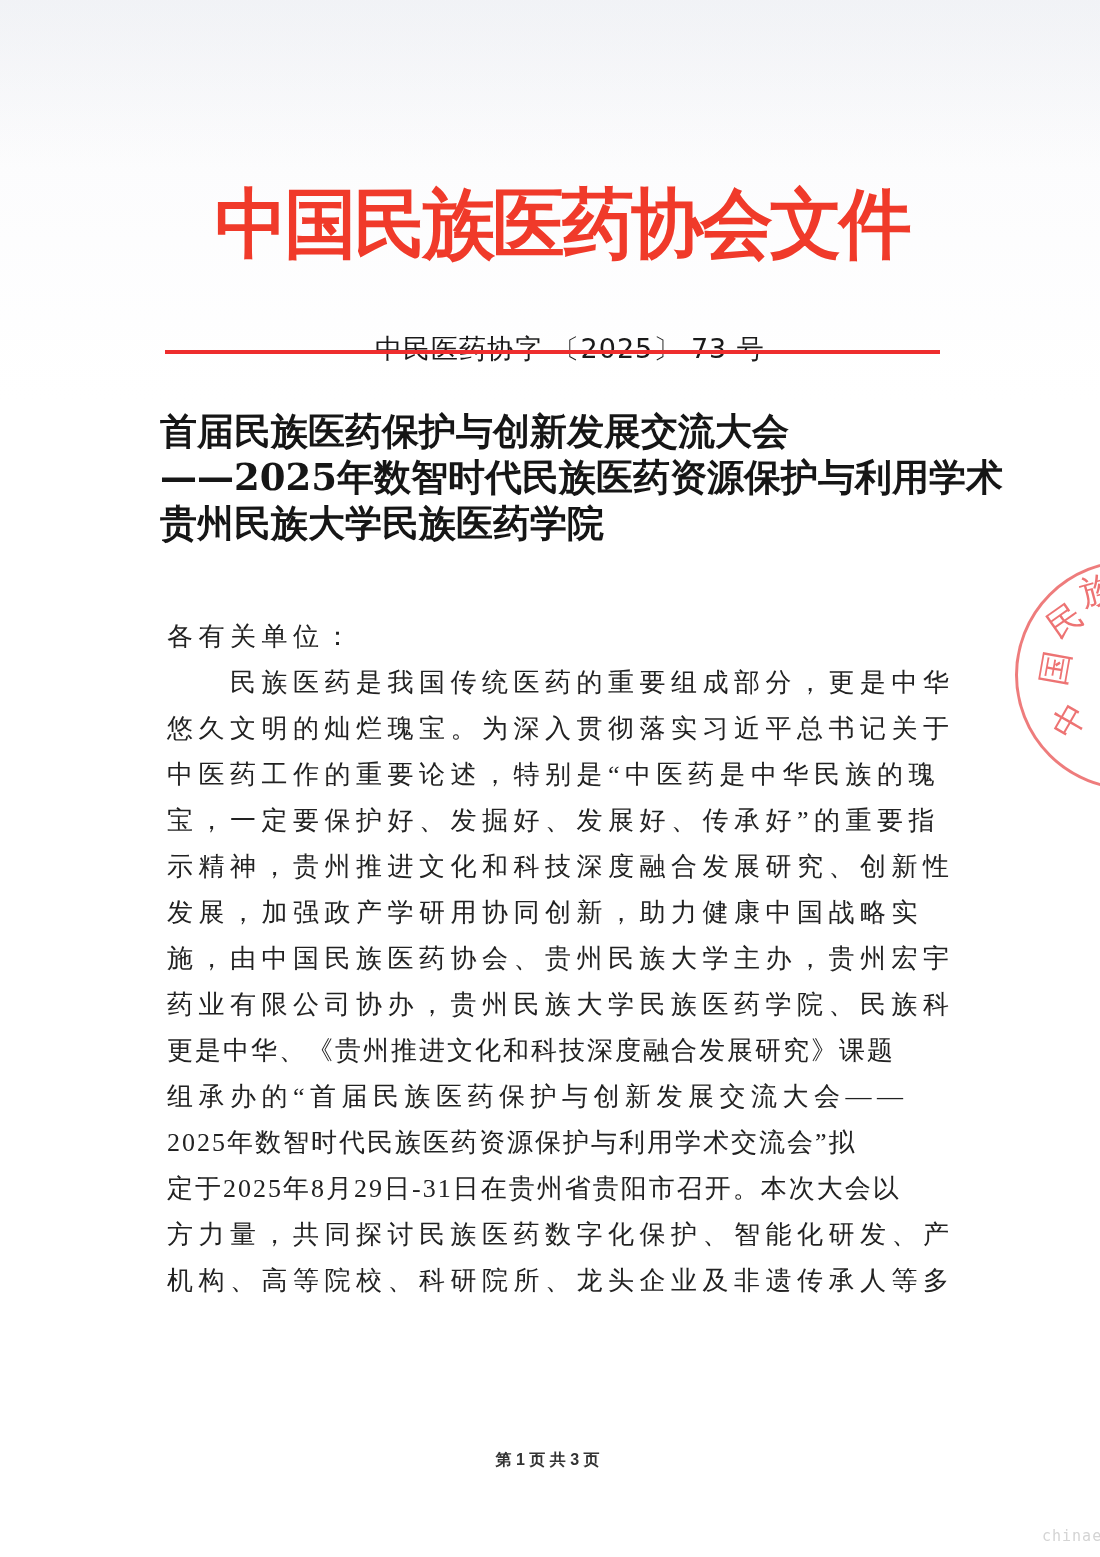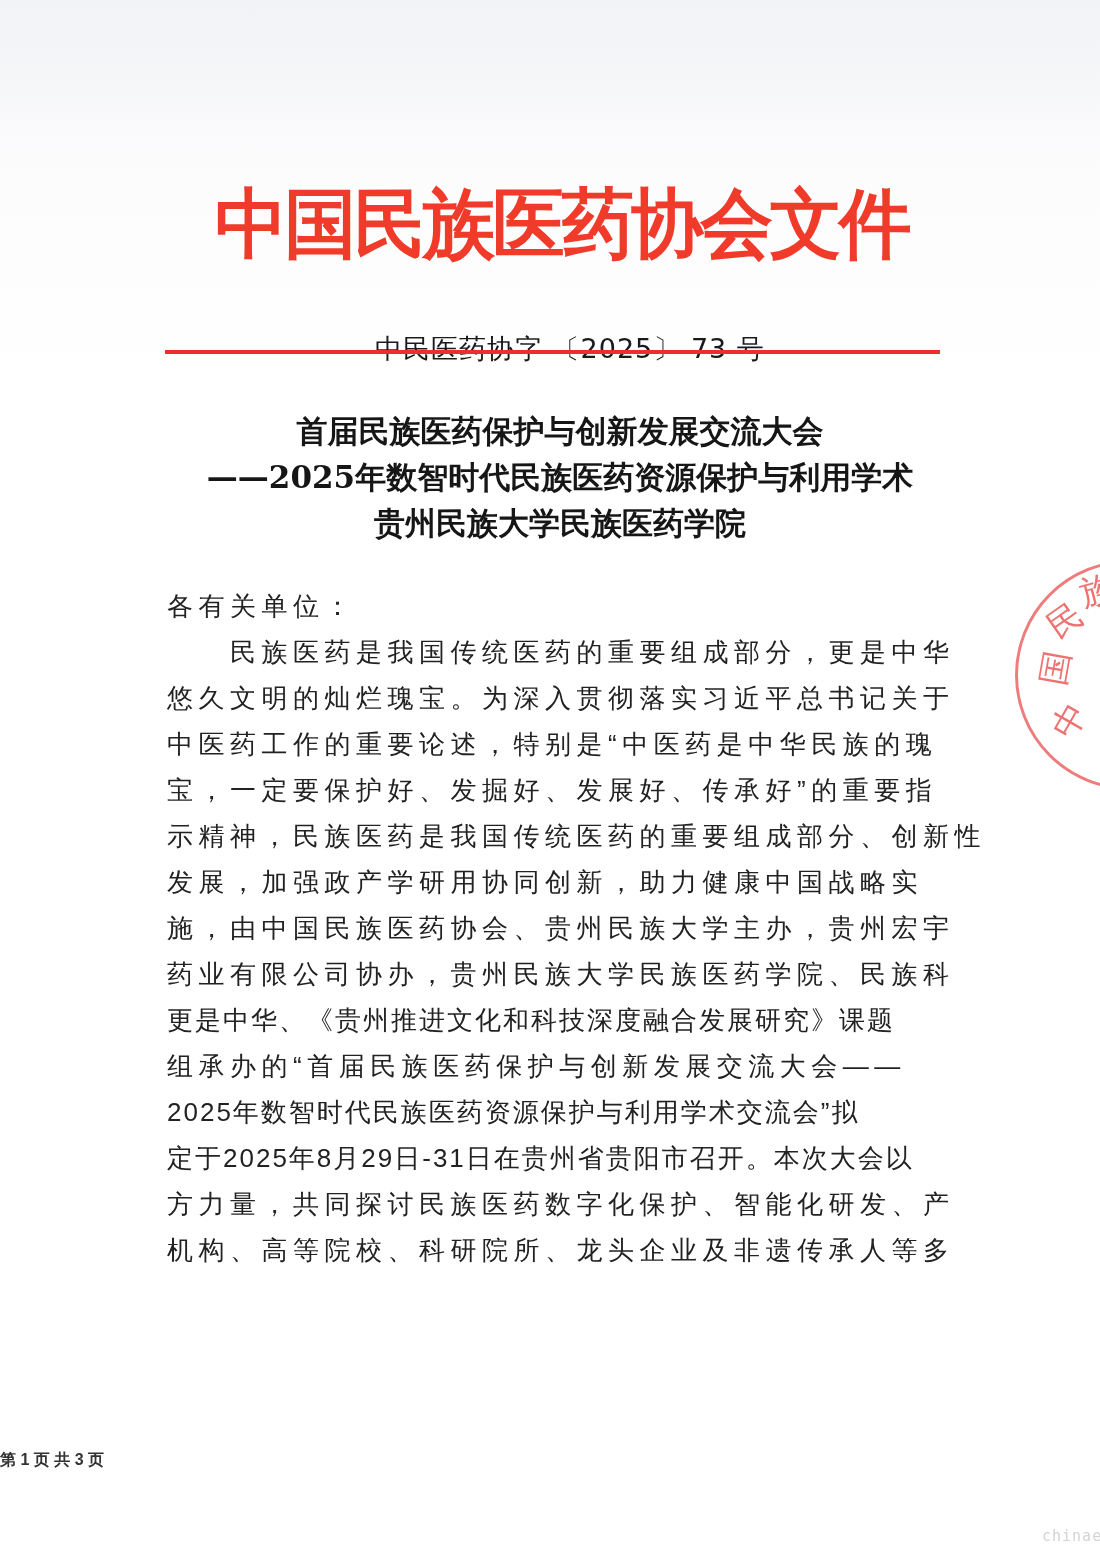--- a/index.html
+++ b/index.html
@@ -53,54 +53,53 @@
       top: 350px;
       width: 775px;
       height: 4px;
       background: #ee2d2d;
     }
     .notice-title {
       position: absolute;
       left: 160px;
       top: 408px;
       width: 800px;
-      text-align: center;
       font-family: "DejaVu Serif", serif;
       font-weight: bold;
-      font-size: 31px;
+      font-size: 37px;
       line-height: 46px;
       color: #161616;
     }
     .notice-title div {
       white-space: nowrap;
     }
     .body-text {
       position: absolute;
       left: 167px;
-      top: 583px;
+      top: 614px;
       width: 770px;
-      font-family: Liberation Sans, sans-serif;
+      font-family: Liberation Serif, serif;
       font-size: 26px;
       line-height: 46px;
       color: #222222;
     }
     .body-text .line {
       white-space: nowrap;
       height: 46px;
       letter-spacing: 5.5px;
     }
     .body-text .line.tight {
       letter-spacing: 2px;
     }
     .footer {
       position: absolute;
       left: 0;
       width: 1095px;
       top: 1450px;
-      text-align: left;
+      text-align: center;
       font-family: "Liberation Sans", sans-serif;
       font-size: 16px;
       color: #333333;
       font-weight: bold;
     }
     .stamp {
       position: absolute;
       left: 1015px;
       top: 560px;
       width: 230px;
@@ -151,21 +150,21 @@
     <div>——2025年数智时代民族医药资源保护与利用学术</div>
     <div>贵州民族大学民族医药学院</div>
   </div>
 
   <div class="body-text">
     <div class="line">各有关单位：</div>
     <div class="line">　　民族医药是我国传统医药的重要组成部分，更是中华</div>
     <div class="line">悠久文明的灿烂瑰宝。为深入贯彻落实习近平总书记关于</div>
     <div class="line">中医药工作的重要论述，特别是“中医药是中华民族的瑰</div>
     <div class="line">宝，一定要保护好、发掘好、发展好、传承好”的重要指</div>
-    <div class="line">示精神，民族医药是我国传统医药的重要组成部分、创新性</div>
+    <div class="line">示精神，贵州推进文化和科技深度融合发展研究、创新性</div>
     <div class="line">发展，加强政产学研用协同创新，助力健康中国战略实</div>
     <div class="line">施，由中国民族医药协会、贵州民族大学主办，贵州宏宇</div>
     <div class="line">药业有限公司协办，贵州民族大学民族医药学院、民族科</div>
     <div class="line tight">更是中华、《贵州推进文化和科技深度融合发展研究》课题</div>
     <div class="line">组承办的“首届民族医药保护与创新发展交流大会——</div>
     <div class="line tight">2025年数智时代民族医药资源保护与利用学术交流会”拟</div>
     <div class="line tight">定于2025年8月29日-31日在贵州省贵阳市召开。本次大会以</div>
     <div class="line">方力量，共同探讨民族医药数字化保护、智能化研发、产</div>
     <div class="line">机构、高等院校、科研院所、龙头企业及非遗传承人等多</div>
   </div>

